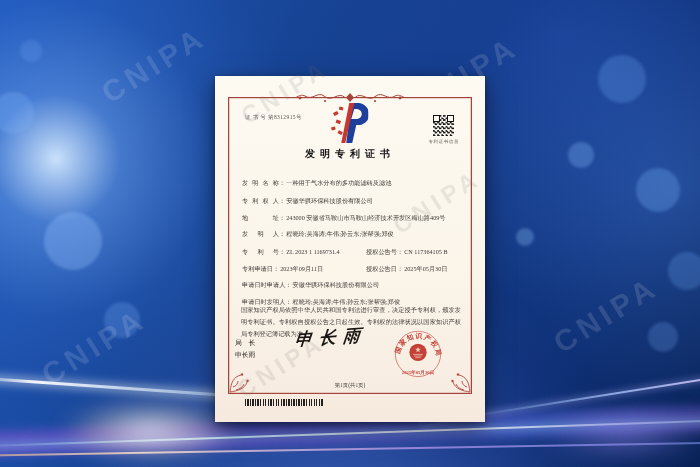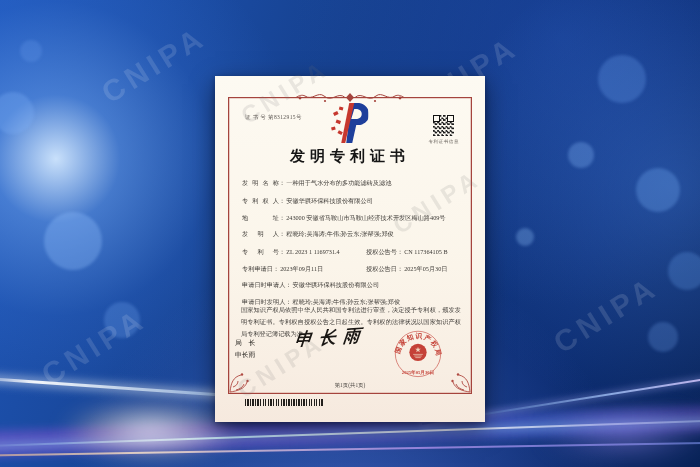--- a/index.html
+++ b/index.html
@@ -29,21 +29,21 @@
   #frame{position:absolute;left:13px;top:21px;right:13px;bottom:28px;
     border:1.3px solid #a5443d; box-shadow:inset 0 0 0 0.6px rgba(190,110,100,.55);}
   .cert-no{position:absolute;top:38px;left:30px;font-size:5.5px;color:#5a5550;letter-spacing:.4px;}
   .logo{position:absolute;top:24px;left:50%;transform:translateX(-52%);width:38px;height:46px;}
   .qr{position:absolute;top:39px;right:31px;width:21px;height:21px;
       background:repeating-conic-gradient(#1c1c1c 0 25%, #fdfaf2 0 50%) 0 0/4.2px 4.2px;outline:1px solid #fdfaf2;}
   .qr::before,.qr::after{content:"";position:absolute;width:5px;height:5px;border:1.4px solid #111;background:#fdfaf2;}
   .qr::before{left:0;top:0;} .qr::after{right:0;top:0;}
   .qr-caption{position:absolute;top:63px;right:26px;font-size:4.5px;color:#6a655f;letter-spacing:.6px;}
   .title{position:absolute;top:71px;left:0;width:100%;text-align:center;
-         font-size:15px;font-weight:bold;color:#151515;letter-spacing:5px;}
+         font-size:10px;font-weight:bold;color:#151515;letter-spacing:5px;}
   .body{position:absolute;top:103px;left:27px;right:25px;font-size:6.2px;color:#3d3a36;}
   .row{margin-bottom:7.6px;display:flex;align-items:baseline;}
   .lbl{display:inline-block;}
   .lbl.j{width:37px;text-align:justify;text-align-last:justify;text-justify:inter-character;}
   .colon{margin-right:1px;}
   .row.two .cell-l{width:124px;display:flex;align-items:baseline;}
   .row.two .cell-r{display:flex;align-items:baseline;}
   .row.gap{margin-top:9px;}
   .para{position:absolute;top:228px;left:26px;right:24px;font-size:6.2px;line-height:1.95;
         text-align:justify;color:#3d3a36;}

